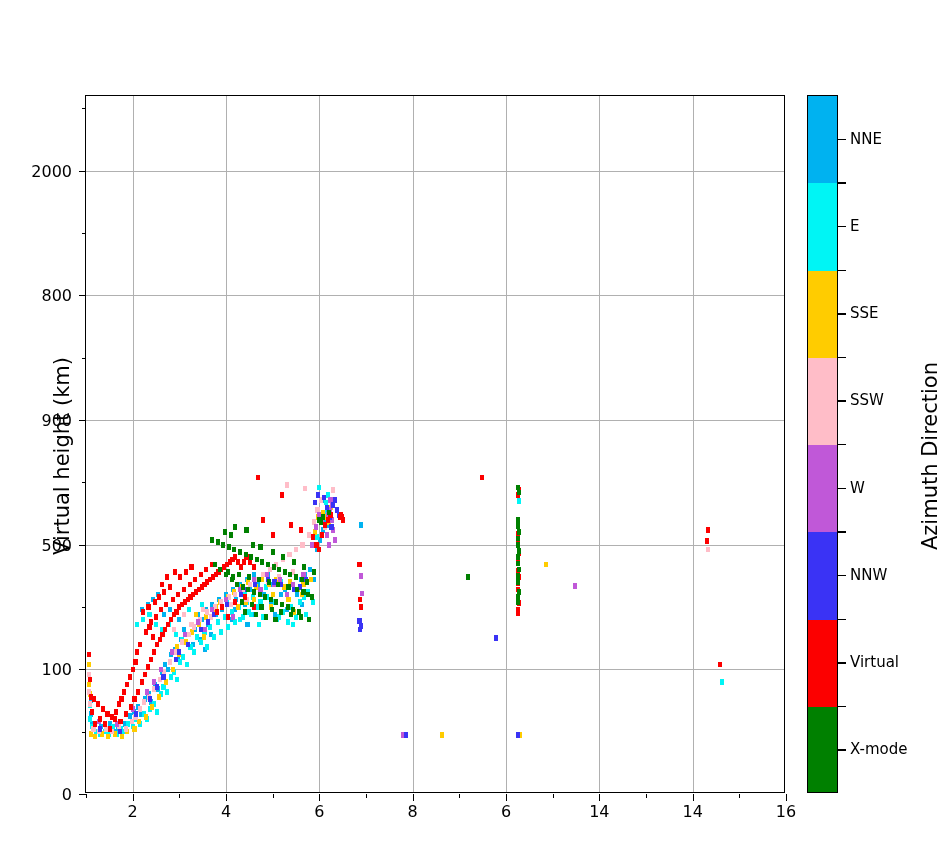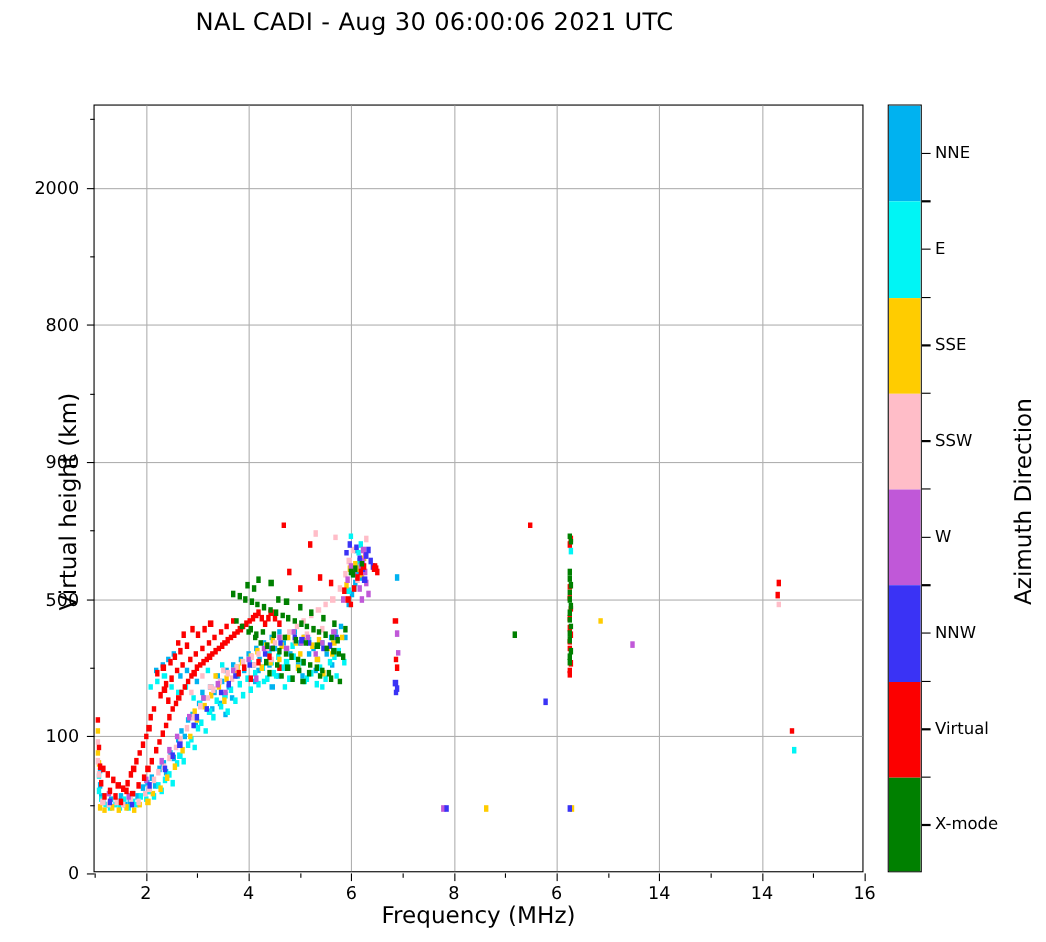--- a/index.html
+++ b/index.html
@@ -43,21 +43,20 @@
   .cb-lbl{position:absolute;left:850px;transform:translateY(-50%);
     font-size:15px;color:#000;white-space:nowrap;}
   #colorbar-title{position:absolute;left:780px;top:444px;width:300px;text-align:center;
     font-size:21px;color:#000;transform:rotate(-90deg);transform-origin:center center;}
 </style>
 </head>
 <body>
 
 <div id="root">
 
-  <div id="plot-title">NAL CADI - Aug 30 06:00:06 2021 UTC</div>
 
   <div id="axes-frame">
     <div id="grid-layer">
         <div class="gridline-v" style="left: 46.6667px; background: rgb(176, 176, 176);"></div>
         <div class="gridline-v" style="left: 140px; background: rgb(176, 176, 176);"></div>
         <div class="gridline-v" style="left: 233.333px; background: rgb(176, 176, 176);"></div>
         <div class="gridline-v" style="left: 326.667px; background: rgb(176, 176, 176);"></div>
         <div class="gridline-v" style="left: 420px; background: rgb(176, 176, 176);"></div>
         <div class="gridline-v" style="left: 513.333px; background: rgb(176, 176, 176);"></div>
         <div class="gridline-v" style="left: 606.667px; background: rgb(176, 176, 176);"></div>
@@ -716,21 +715,20 @@
         <div class="ylabel-txt" style="top: 74.7857px;">2000</div>
         <div class="ytick-minor" style="top: 635.679px;"></div>
         <div class="ytick-minor" style="top: 511.036px;"></div>
         <div class="ytick-minor" style="top: 386.393px;"></div>
         <div class="ytick-minor" style="top: 261.75px;"></div>
         <div class="ytick-minor" style="top: 137.107px;"></div>
         <div class="ytick-minor" style="top: 12.4643px;"></div>
       </div>
   </div>
 
-  <div id="x-axis-title">Frequency (MHz)</div>
   <div id="y-axis-title">Virtual height (km)</div>
 
   <div id="colorbar">
       <div class="cb-seg" style="height: 87.25px; background: rgb(0, 178, 240);"></div>
       <div class="cb-seg" style="height: 87.25px; background: rgb(0, 245, 245);"></div>
       <div class="cb-seg" style="height: 87.25px; background: rgb(255, 204, 0);"></div>
       <div class="cb-seg" style="height: 87.25px; background: rgb(255, 189, 200);"></div>
       <div class="cb-seg" style="height: 87.25px; background: rgb(192, 88, 216);"></div>
       <div class="cb-seg" style="height: 87.25px; background: rgb(58, 51, 245);"></div>
       <div class="cb-seg" style="height: 87.25px; background: rgb(252, 0, 0);"></div>

